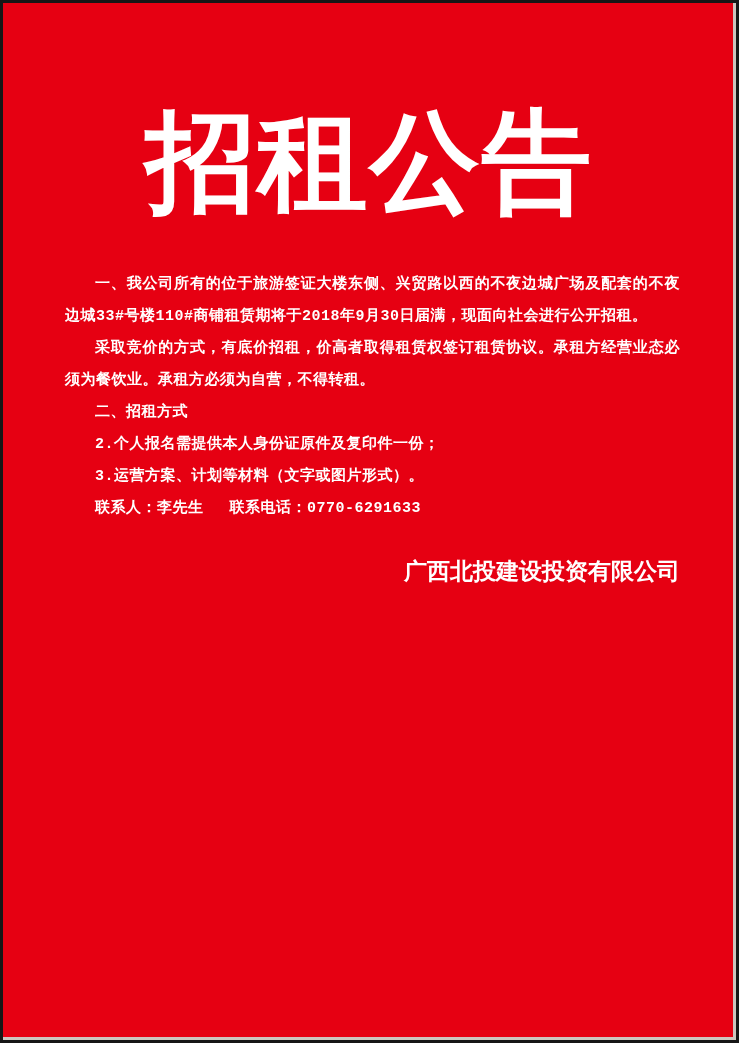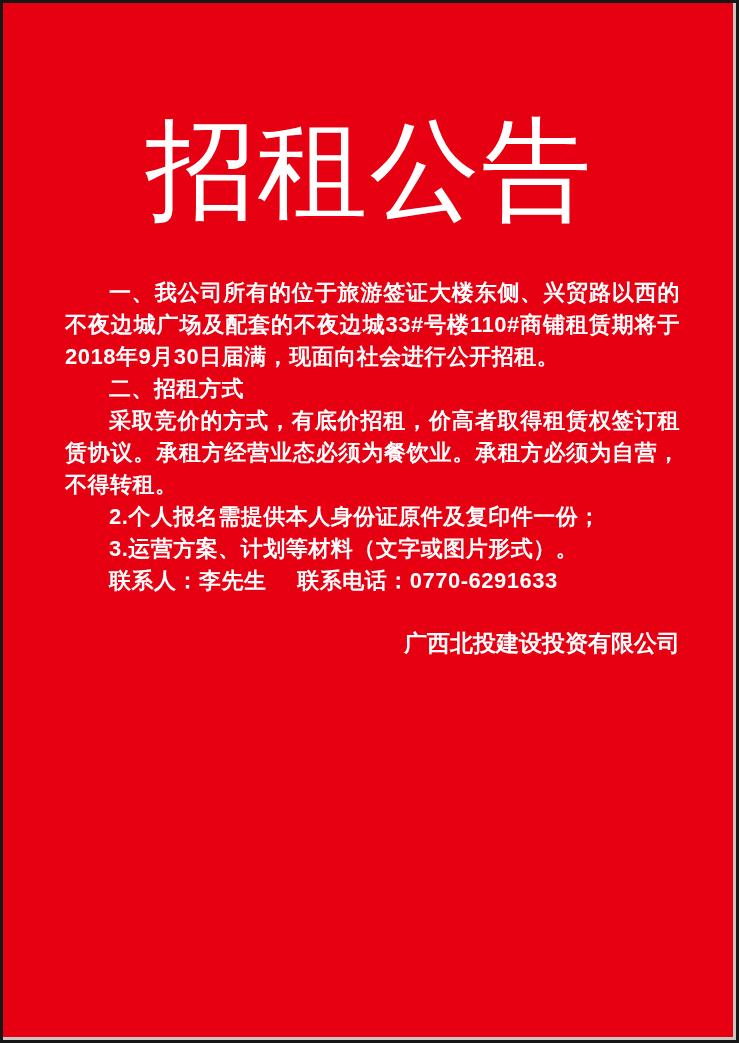--- a/index.html
+++ b/index.html
@@ -13,38 +13,39 @@
     position: relative;
     width: 739px;
     height: 1043px;
     background: #e60012;
     border: 3px solid #161616;
     box-shadow: inset -3px -3px 0 #cdc5bf;
     color: #ffffff;
     overflow: hidden;
   }
   .title {
-    margin: 12px;
+    margin: 4px;
     padding-top: 100px;
     text-align: center;
     font-family: "DejaVu Serif", "Liberation Serif", serif;
-    font-weight: 400;
+    font-weight: 700;
     font-size: 110px;
     line-height: 1.0;
     letter-spacing: 2px;
     white-space: nowrap;
   }
   .body {
     margin: 52px 56px 0 62px;
-    font-size: 22px;
+    font-size: 15px;
     font-weight: bold;
     line-height: 32px;
     text-align: justify;
     text-justify: inter-character;
     letter-spacing: 0.5px;
+    font-family: Liberation Mono, monospace;
   }
   .body p {
     margin: 0;
     text-indent: 2em;
   }
   .contact .phone-part { margin-left: 1.1em; margin-top: 31px; }
   .signature {
     display: flex;
     justify-content: flex-end;
     margin: 30px 56px 0 0;
@@ -58,22 +59,22 @@
 </style>
 </head>
 <body>
 
 <div class="poster">
 
   <h1 class="title">招租公告</h1>
 
   <div class="body">
     <p>一、我公司所有的位于旅游签证大楼东侧、兴贸路以西的不夜边城广场及配套的不夜边城33#号楼110#商铺租赁期将于2018年9月30日届满，现面向社会进行公开招租。</p>
+    <p>采取竞价的方式，有底价招租，价高者取得租赁权签订租赁协议。承租方经营业态必须为餐饮业。承租方必须为自营，不得转租。</p>
     <p>二、招租方式</p>
-    <p>采取竞价的方式，有底价招租，价高者取得租赁权签订租赁协议。承租方经营业态必须为餐饮业。承租方必须为自营，不得转租。</p>
     <p>2.个人报名需提供本人身份证原件及复印件一份；</p>
     <p>3.运营方案、计划等材料（文字或图片形式）。</p>
     <p class="contact">
       <span class="person-part">联系人：李先生</span>
       <span class="phone-part">联系电话：0770-6291633</span>
     </p>
   </div>
 
   <div class="signature">
     <div class="sig-inner">

